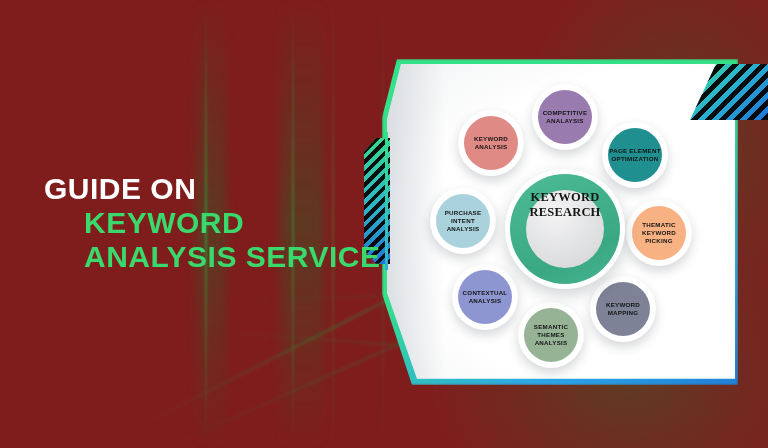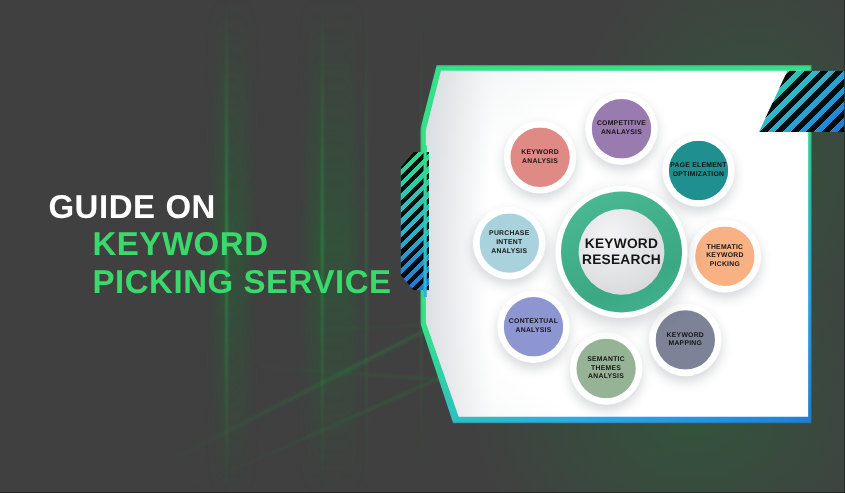--- a/index.html
+++ b/index.html
@@ -1,19 +1,19 @@
 <!DOCTYPE html>
 <html><head>
 <meta charset="utf-8">
 <style>
   * { margin:0; padding:0; box-sizing:border-box; }
   html,body { width:768px; height:448px; overflow:hidden; background:#000; }
   body { font-family:"Liberation Sans", sans-serif; }
 
-  .stage { position:relative; width:768px; height:448px; background:#404040; overflow:hidden; }
+  .stage { position:relative; width:768px; height:448px; background:#7f1d1d; overflow:hidden; }
 
   
   .bg-layer { position:absolute; inset:0; }
   .streak-v { position:absolute; top:0; bottom:0; width:2px;
     background:linear-gradient(to bottom, rgba(0,0,0,0), rgba(30,200,70,.55), rgba(0,0,0,0)); filter:blur(1px); }
   .streak-soft { position:absolute; top:0; bottom:0;
     background:linear-gradient(to bottom, rgba(0,0,0,0), rgba(20,120,45,.30), rgba(0,0,0,0)); filter:blur(5px); }
   .ray { position:absolute; background:linear-gradient(to right, rgba(0,0,0,0), rgba(25,160,55,.45), rgba(0,0,0,0));
     height:2px; filter:blur(1.4px); transform-origin:left center; }
   .glow-blob { position:absolute; border-radius:50%;
@@ -73,21 +73,21 @@
   .disc span { font-weight:bold; font-size:6.2px; line-height:1.25;
     letter-spacing:.25px; color:#141414; white-space:pre-line; display:block; }
 
   
   .center-node { position:absolute; left:75px; top:85px; width:120px; height:120px;
     border-radius:50%; background:#ffffff; box-shadow:0 6px 16px rgba(40,50,60,.22); z-index:9; }
   .center-ring { position:absolute; inset:5px; border-radius:50%;
     background:linear-gradient(155deg,#4cbb96,#3aa882 70%,#46b492); }
   .center-hole { position:absolute; inset:16px; border-radius:50%;
     background:radial-gradient(circle at 38% 30%, #f4f4f5 0%, #dcdddf 70%, #cfd0d3 100%);
-    display:flex; align-items:center; justify-content:center; flex-direction:column; }
+    display:flex; align-items:center; justify-content:flex-start; flex-direction:column;font-family:Liberation Serif, serif; }
   .center-hole span { font-weight:bold; font-size:12.5px; line-height:1.22;
     color:#151515; letter-spacing:.2px; text-align:center; }
 </style>
 </head>
 <body>
 
 <div class="stage">
 
   <div class="bg-layer">
     <div class="glow-blob" style="left:520px;top:-60px;width:320px;height:420px;"></div>
@@ -100,21 +100,21 @@
     <div class="streak-v" style="left:382px;opacity:.35;"></div>
     <div class="ray" style="left:150px;top:420px;width:430px;transform:rotate(-27deg);"></div>
     <div class="ray" style="left:170px;top:445px;width:420px;transform:rotate(-24deg);opacity:.6;"></div>
     <div class="ray" style="left:200px;top:330px;width:360px;transform:rotate(4deg);opacity:.45;"></div>
     <div class="ray" style="left:240px;top:300px;width:330px;transform:rotate(-2deg);opacity:.3;"></div>
   </div>
 
   <div class="headline">
     <div class="line line-1">GUIDE ON</div>
     <div class="line line-2">KEYWORD</div>
-    <div class="line line-3">PICKING SERVICE</div>
+    <div class="line line-3">ANALYSIS SERVICE</div>
   </div>
 
   <div class="panel-wrap">
     <div class="panel-glow"></div>
     <div class="panel">
       <div class="panel-inner-shade"></div>
     </div>
   </div>
 
   <div class="left-stripe-edge"></div>

